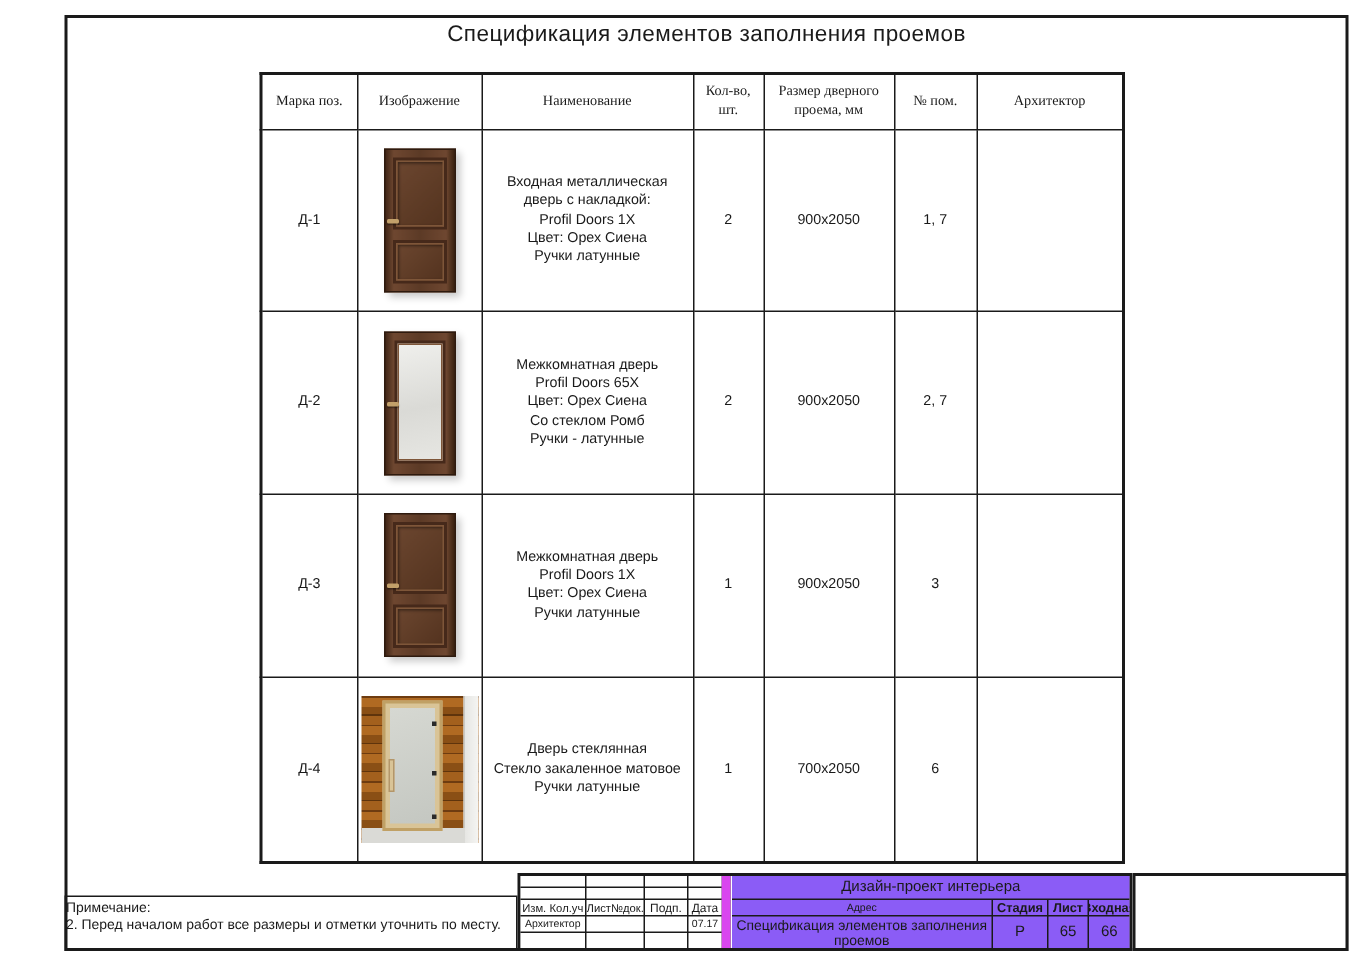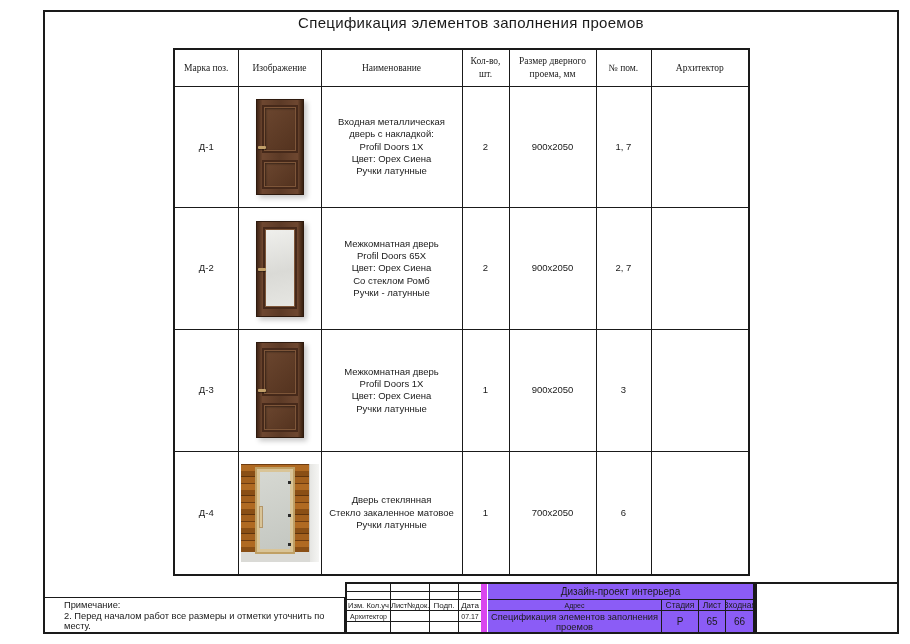--- a/index.html
+++ b/index.html
@@ -39,38 +39,38 @@
   .sauna .dframe{position:absolute;left:14px;top:3px;width:40px;bottom:8px;
         background:#d9c497;border:2px solid #c0a065;box-sizing:border-box;}
   .sauna .dglass{position:absolute;left:3px;right:3px;top:3px;bottom:3px;
         background:linear-gradient(160deg,#d6d8d2 0%,#c4c7c1 100%);}
   .sauna .shandle{position:absolute;left:2px;top:37px;width:4px;height:22px;
         background:#d9c497;border:1px solid #b3966a;box-sizing:border-box;}
   .sauna .hinge{position:absolute;right:2px;width:3px;height:3px;background:#2a2a2a;}
   .sauna .h1{top:12px;} .sauna .h2{top:45px;} .sauna .h3{top:74px;}
   
   .notes{position:absolute;left:43px;top:597px;width:302px;height:37px;box-sizing:border-box;
-        border:1.5px solid #1a1a1a;font-size:9.3px;line-height:1.15;padding:2px 0 0 20px;}
+        border:1.5px solid #1a1a1a;font-size:9.3px;line-height:1.15;padding:2px 0 0 0;}
   
   .tb{position:absolute;left:345px;top:582px;width:410px;height:52px;box-sizing:border-box;
         border:2px solid #1a1a1a;font-size:8px;}
   .tb-left{position:absolute;left:0;top:0;bottom:0;width:140px;border-right:6px solid #d946ef;
         display:grid;grid-template-columns:43px 38px 28px 1fr;grid-template-rows:7px 7px 10px 10px 1fr;
         gap:1px;background:#1a1a1a;box-sizing:border-box;}
   .tb-left>div{background:#fff;display:flex;align-items:center;justify-content:center;overflow:hidden;}
   .tb-left .lbl2{justify-content:space-around;}
   .tb-left .lbl2 span{font-size:7.5px;}
   .tb-left .small{font-size:7px;}
   .tb-right{position:absolute;left:141px;top:0;right:0;bottom:0;
         display:grid;grid-template-columns:1fr 36px 26px 27px;grid-template-rows:15px 10px 1fr;
         gap:1px;background:#1a1a1a;}
   .tb-right>div{background:#8b5cf6;display:flex;align-items:center;justify-content:center;overflow:hidden;}
   .tb-project{grid-column:1/-1;font-size:10px;}
   .tb-address{font-size:7px;}
-  .tb-collbl{font-size:8.5px;}
+  .tb-collbl{font-size:8.5px;font-weight:bold;}
   .tb-doc{font-size:9.3px;text-align:center;}
   .tb-val{font-size:10px;}
   .corner-box{position:absolute;left:755px;top:582px;width:144px;height:52px;
         border:2px solid #1a1a1a;box-sizing:border-box;background:#fff;}
 </style>
 </head>
 <body>
 
 <div class="page">
   <div class="frame"></div>

